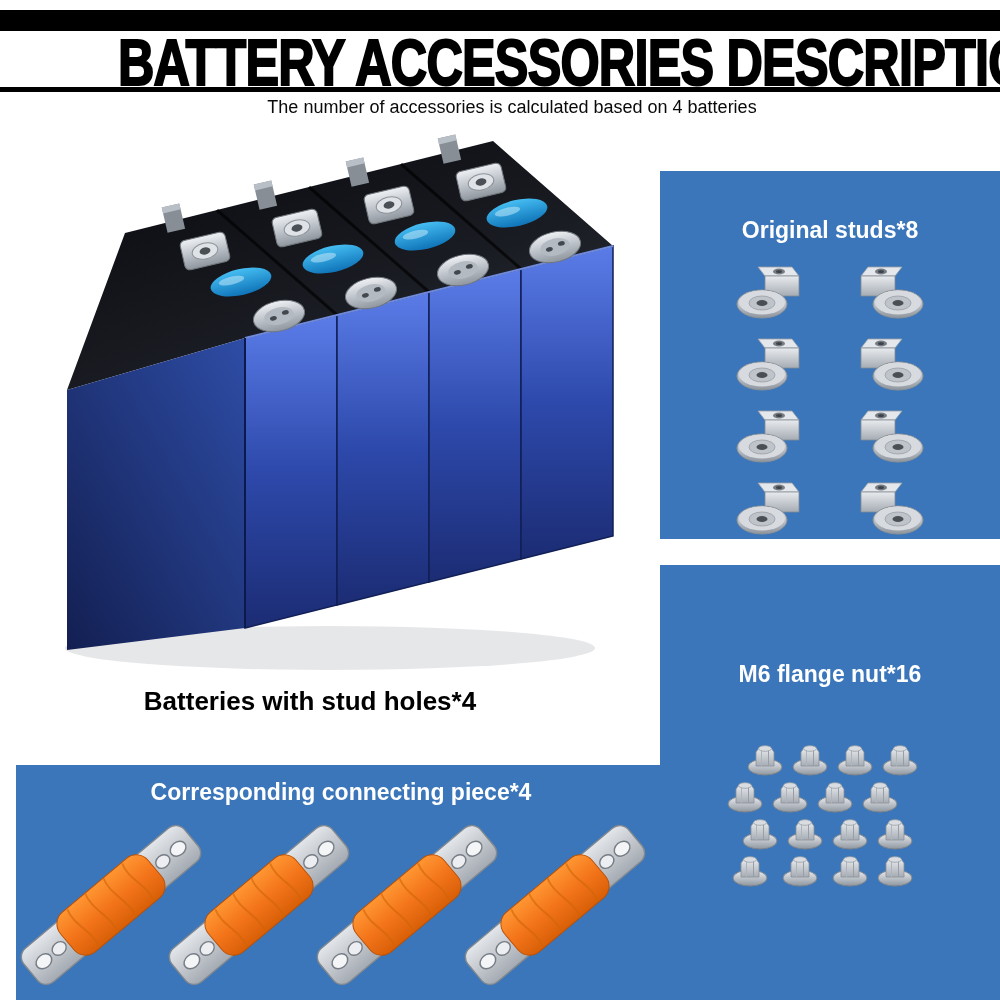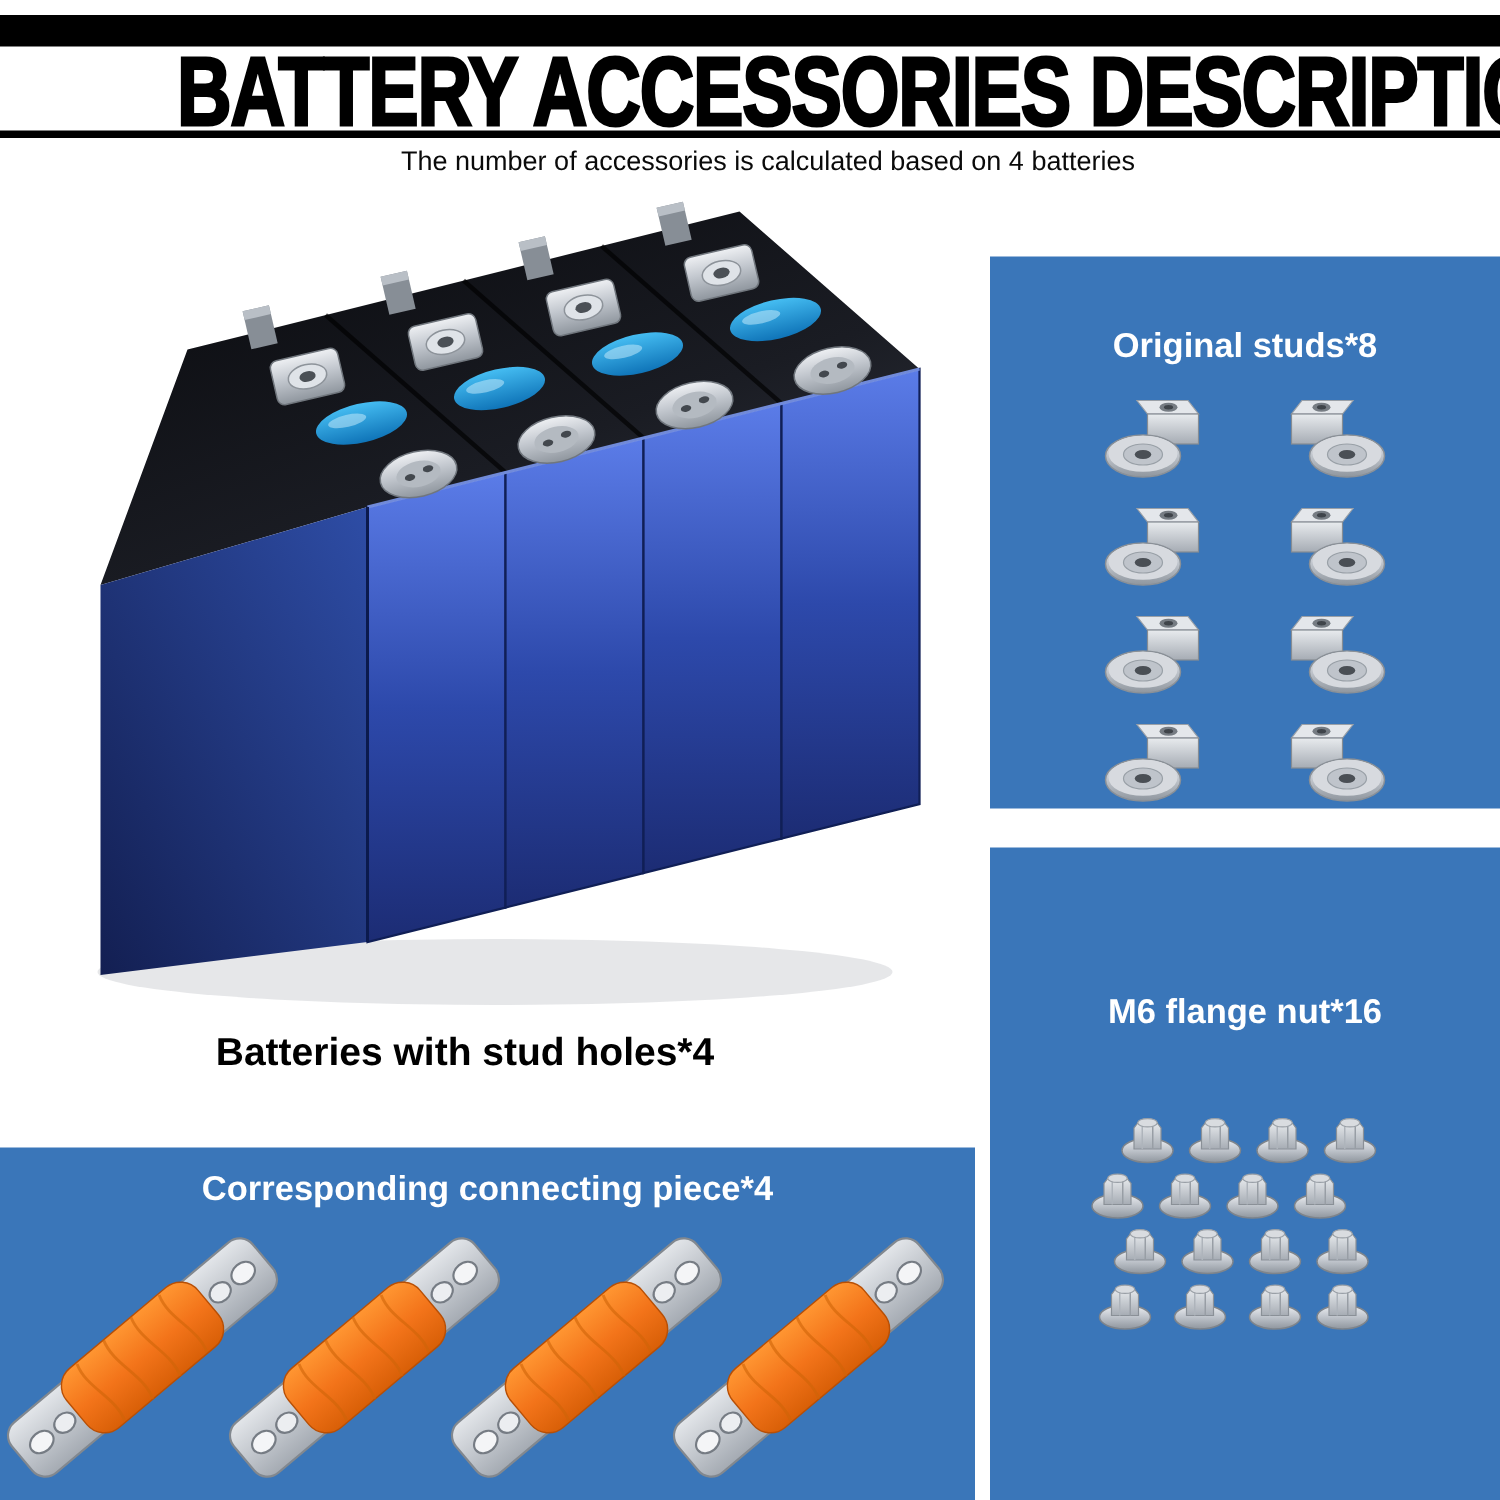--- a/index.html
+++ b/index.html
@@ -28,21 +28,21 @@
   .caption{position:absolute;left:60px;top:686px;width:500px;margin:0;text-align:center;
     font-size:26px;font-weight:bold;color:#000;}
 
   
   .panel{position:absolute;background:var(--panel-blue,#3a76b9);}
   .panel h2{margin:0;text-align:center;color:#fff;font-size:23px;font-weight:bold;}
   .studs-panel{left:660px;top:155px;width:340px;height:368px;margin-top:16px;}
   .studs-panel h2{padding-top:46px;}
   .nuts-panel{left:660px;top:565px;width:340px;height:435px;}
   .nuts-panel h2{padding-top:96px;}
-  .connectors-panel{left:0;top:765px;width:650px;height:235px;}
+  .connectors-panel{left:16px;top:765px;width:650px;height:235px;}
   .connectors-panel h2{padding-top:14px;}
 
   .studs-grid{
     margin-top:16px;
     display:grid;grid-template-columns:repeat(2,110px);justify-content:center;
     column-gap:6px;row-gap:8px;
   }
   .stud-cell{display:flex;align-items:center;justify-content:center;height:64px;}
   .stud.flip{transform:scaleX(-1);}
 

